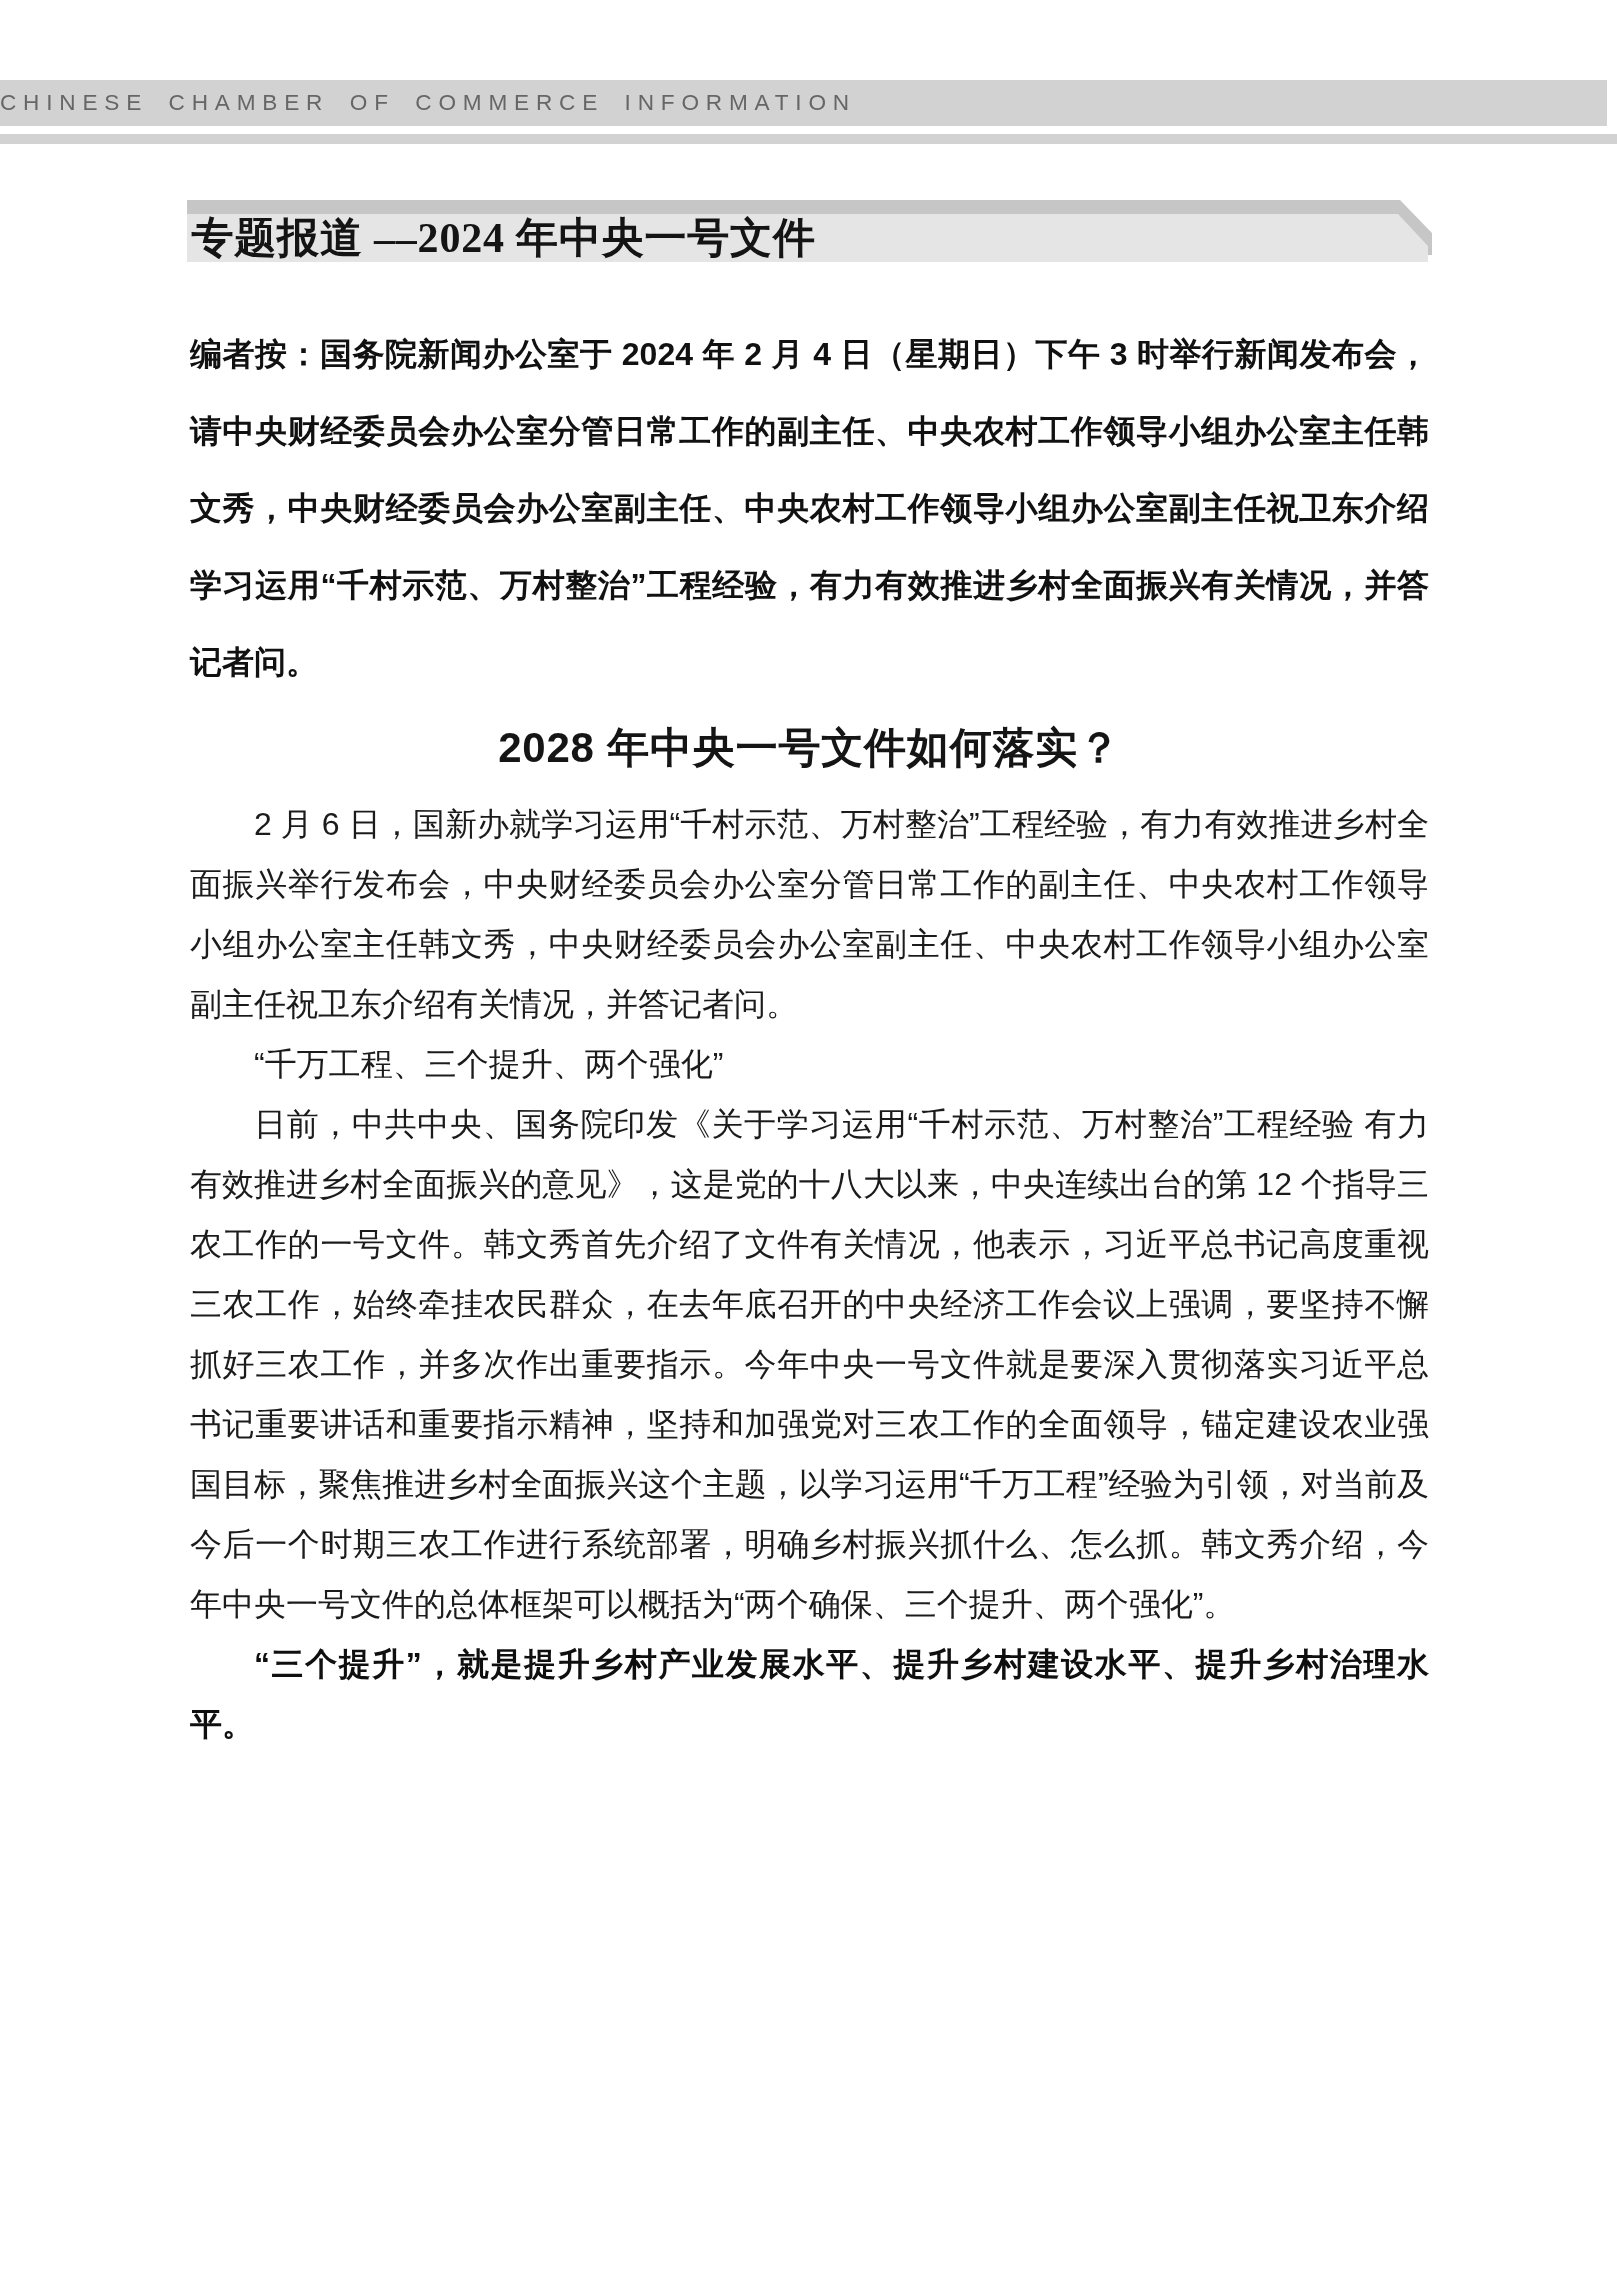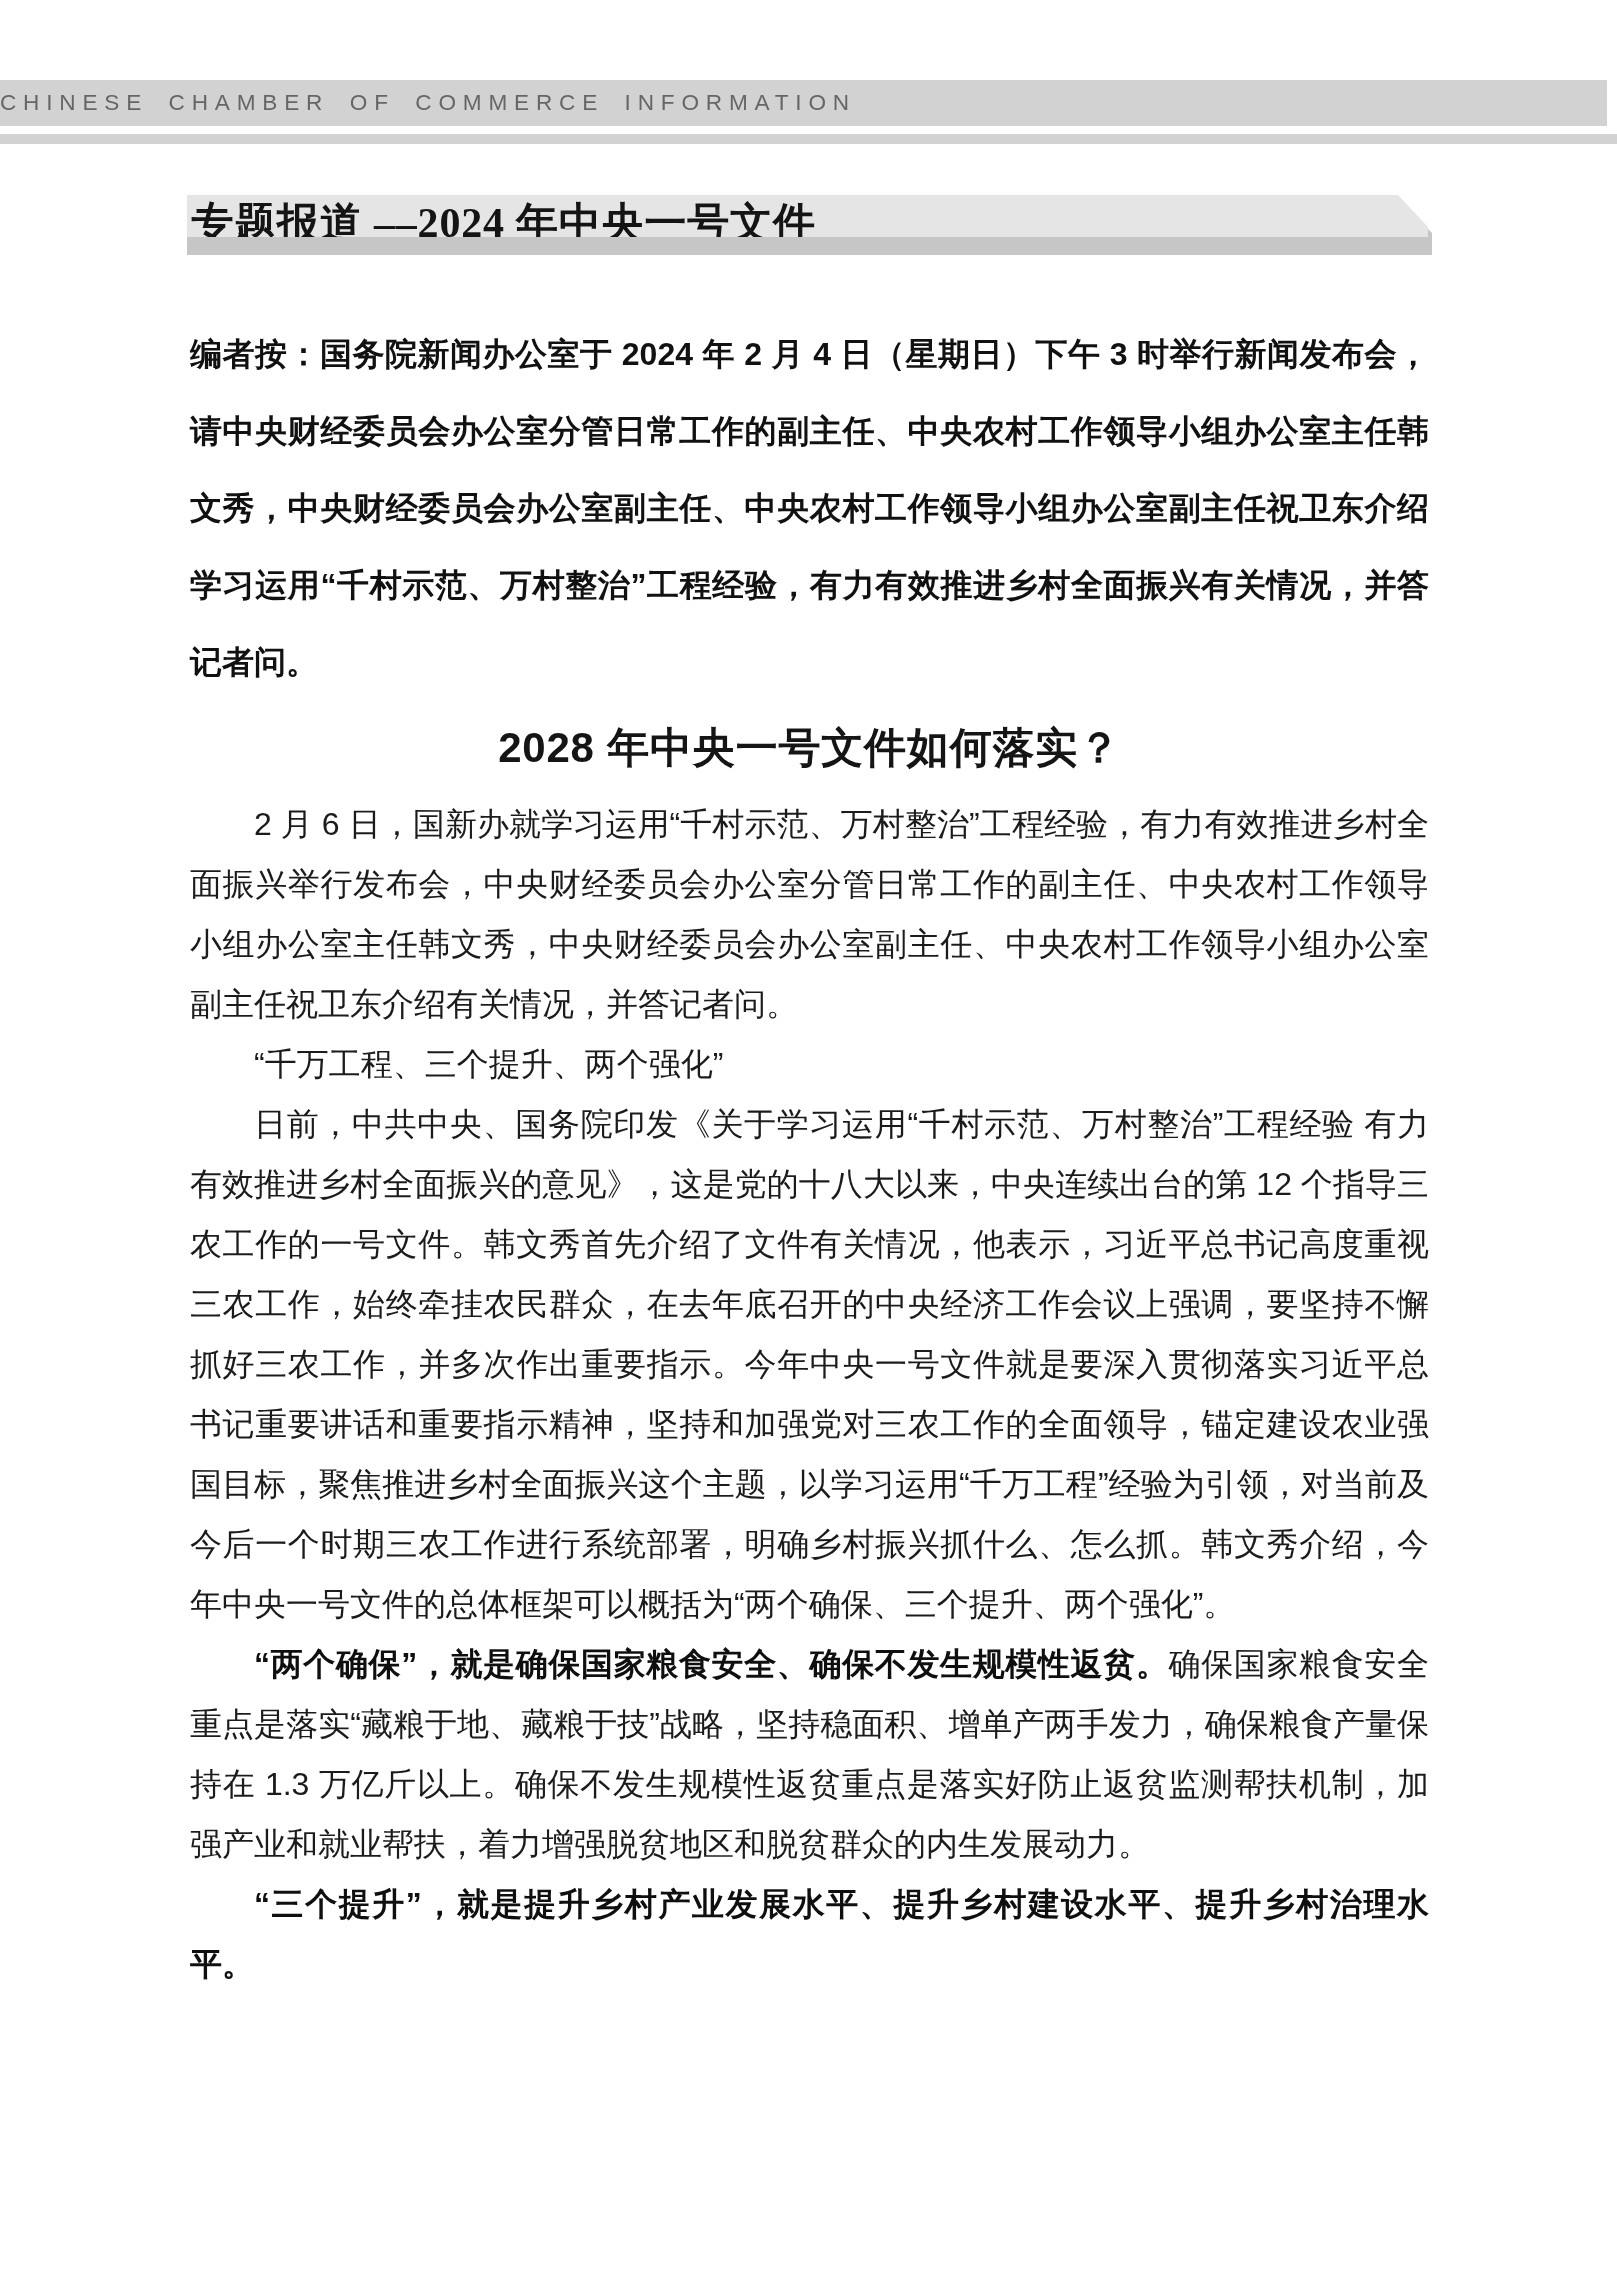--- a/index.html
+++ b/index.html
@@ -43,25 +43,26 @@
   
   .title-bar-edge {
     position: absolute;
     left: 187px; top: 200px;
     width: 1245px; height: 55px;
     background: #c6c6c6;
     clip-path: polygon(0 0, calc(100% - 32px) 0, 100% 33px, 100% 100%, 0 100%);
   }
   .title-bar {
     position: absolute;
-    left: 187px; top: 195px;
-    width: 1241px; height: 42px;
+    left: 187px; top: 214px;
+    width: 1241px; height: 48px;
     background: #e5e5e5;
     clip-path: polygon(0 0, calc(100% - 30px) 0, 100% 32px, 100% 100%, 0 100%);
     display: flex;
+    align-items: center;
   }
   .section-title {
     font-family: "Liberation Serif", "DejaVu Serif", serif;
     font-weight: bold;
     font-size: 42px;
     color: #141414;
     letter-spacing: 0.8px;
     padding-left: 4.5px;
     white-space: nowrap;
   }
@@ -129,20 +130,19 @@
   <div class="content">
 
     <div class="editor-note">编者按：国务院新闻办公室于 2024 年 2 月 4 日（星期日）下午 3 时举行新闻发布会，请中央财经委员会办公室分管日常工作的副主任、中央农村工作领导小组办公室主任韩文秀，中央财经委员会办公室副主任、中央农村工作领导小组办公室副主任祝卫东介绍学习运用“千村示范、万村整治”工程经验，有力有效推进乡村全面振兴有关情况，并答记者问。</div>
 
     <div class="article-heading">2028 年中央一号文件如何落实？</div>
 
     <div class="body-text">
       <p>2 月 6 日，国新办就学习运用“千村示范、万村整治”工程经验，有力有效推进乡村全面振兴举行发布会，中央财经委员会办公室分管日常工作的副主任、中央农村工作领导小组办公室主任韩文秀，中央财经委员会办公室副主任、中央农村工作领导小组办公室副主任祝卫东介绍有关情况，并答记者问。</p>
       <p class="subheading">“千万工程、三个提升、两个强化”</p>
       <p>日前，中共中央、国务院印发《关于学习运用“千村示范、万村整治”工程经验 有力有效推进乡村全面振兴的意见》，这是党的十八大以来，中央连续出台的第 12 个指导三农工作的一号文件。韩文秀首先介绍了文件有关情况，他表示，习近平总书记高度重视三农工作，始终牵挂农民群众，在去年底召开的中央经济工作会议上强调，要坚持不懈抓好三农工作，并多次作出重要指示。今年中央一号文件就是要深入贯彻落实习近平总书记重要讲话和重要指示精神，坚持和加强党对三农工作的全面领导，锚定建设农业强国目标，聚焦推进乡村全面振兴这个主题，以学习运用“千万工程”经验为引领，对当前及今后一个时期三农工作进行系统部署，明确乡村振兴抓什么、怎么抓。韩文秀介绍，今年中央一号文件的总体框架可以概括为“两个确保、三个提升、两个强化”。</p>
-      <p><span class="lead-bold">“两个确保”，就是确保国家粮食安全、确保不发生规模性返贫。</span><span>确保国家粮食安全重点是落实“藏粮于地、藏粮于技”战略，坚持稳面积、增单产两手发力，确保粮食产量保持在 1.3 万亿斤以上。确保不发生规模性返贫重点是落实好防止返贫监测帮扶机制，加强产业和就业帮扶，着力增强脱贫地区和脱贫群众的内生发展动力。</span></p>
       <p class="all-bold">“三个提升”，就是提升乡村产业发展水平、提升乡村建设水平、提升乡村治理水平。</p>
     </div>
 
   </div>
 
 </div>
 
 
 </body></html>

